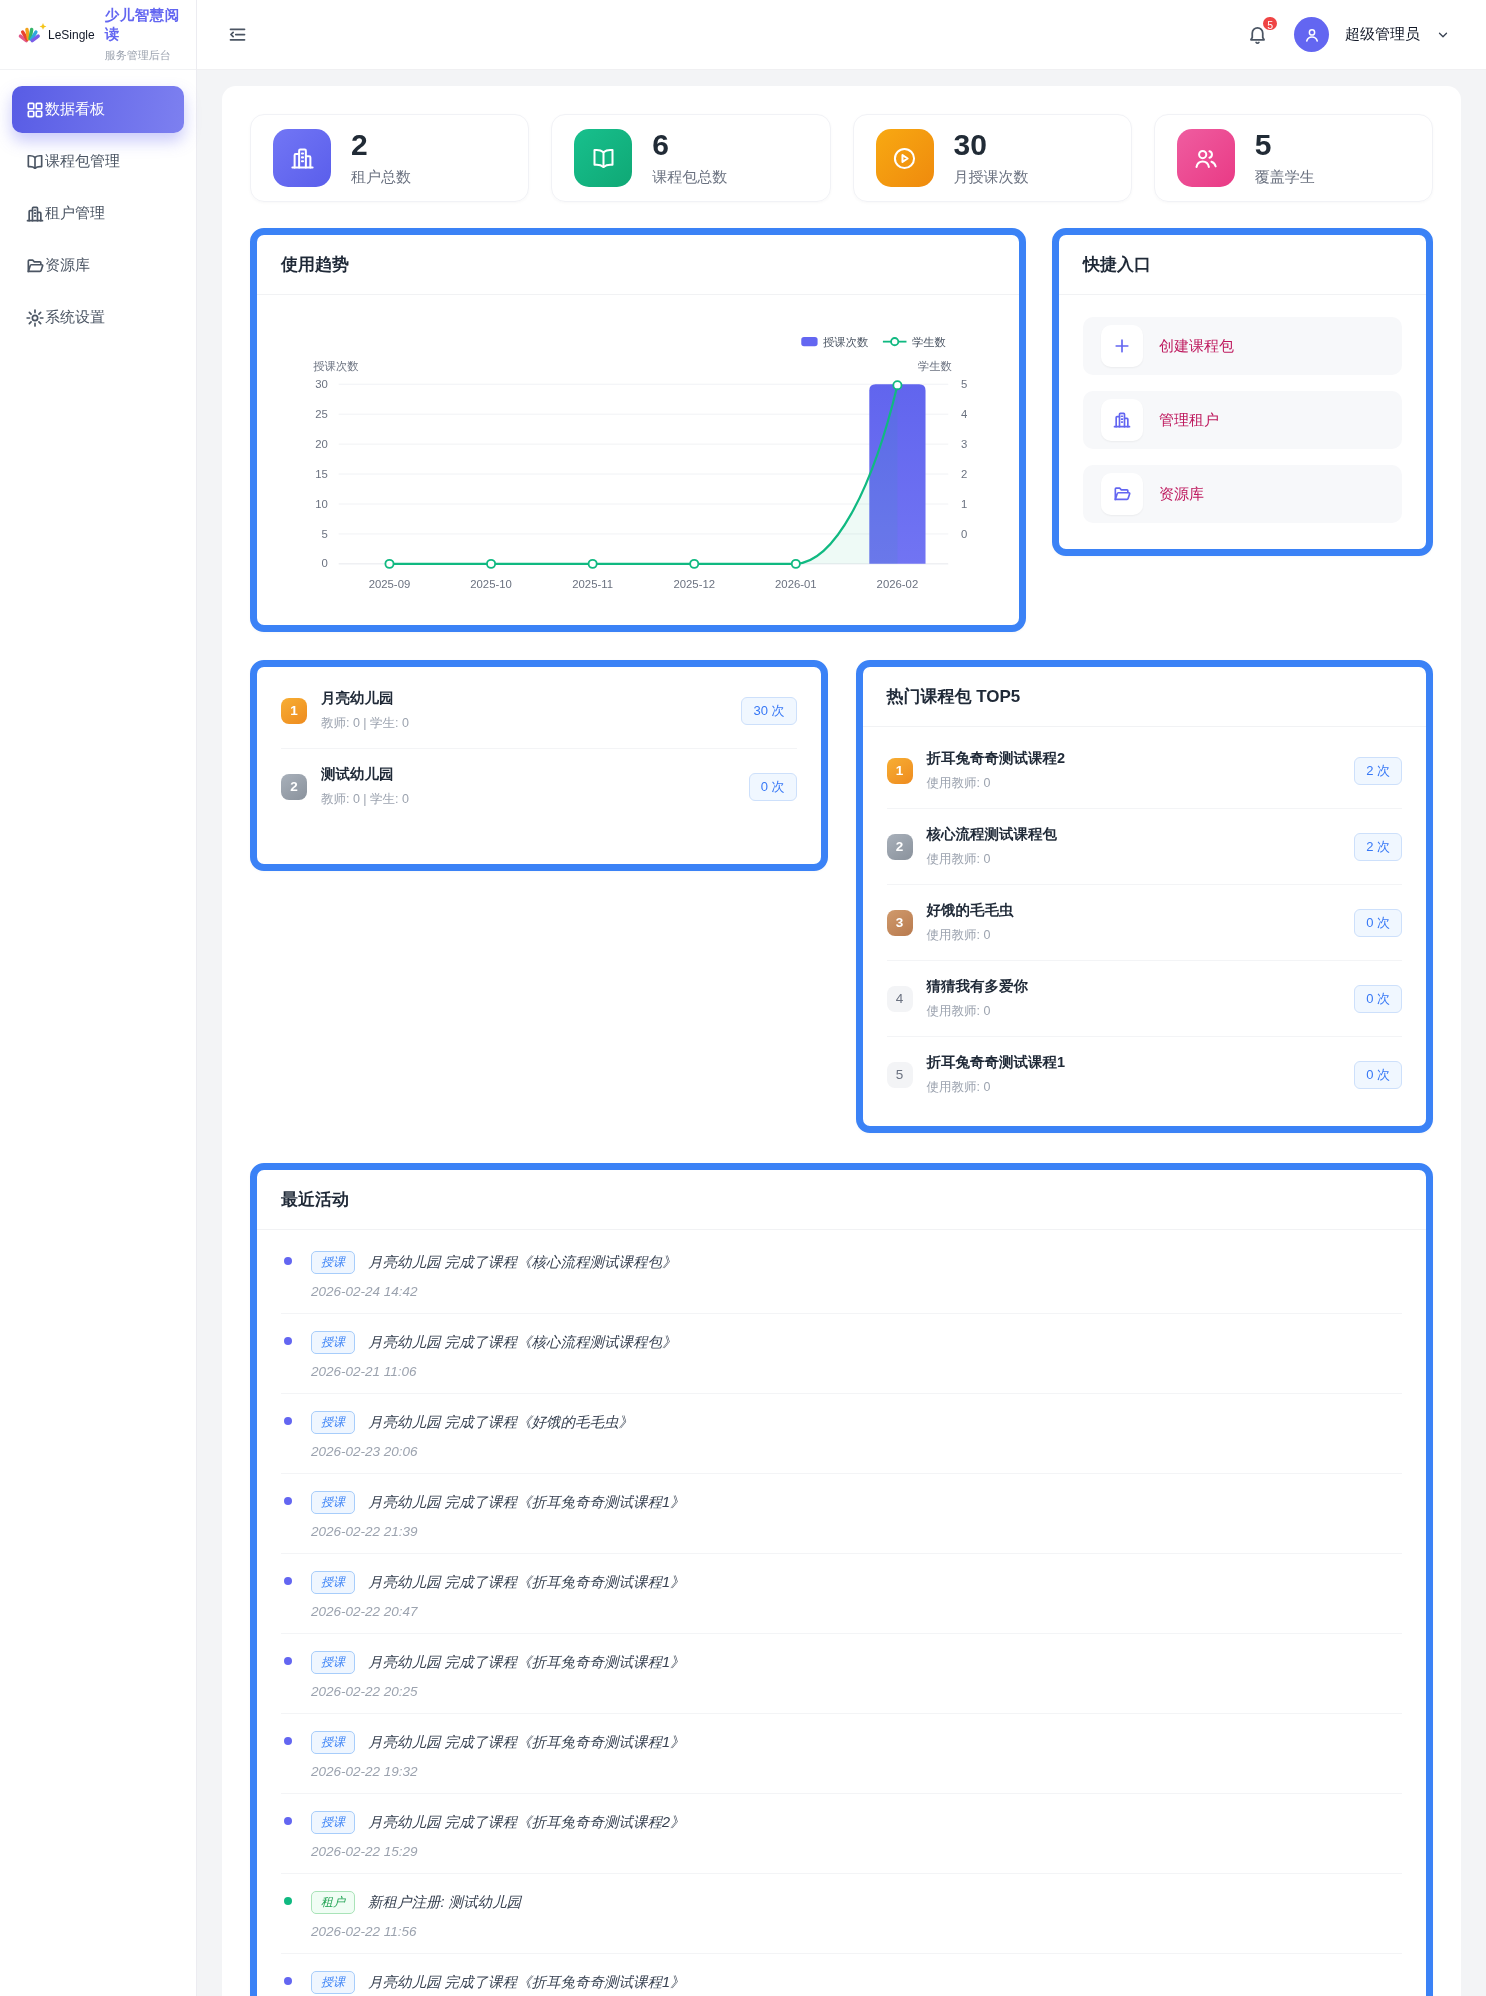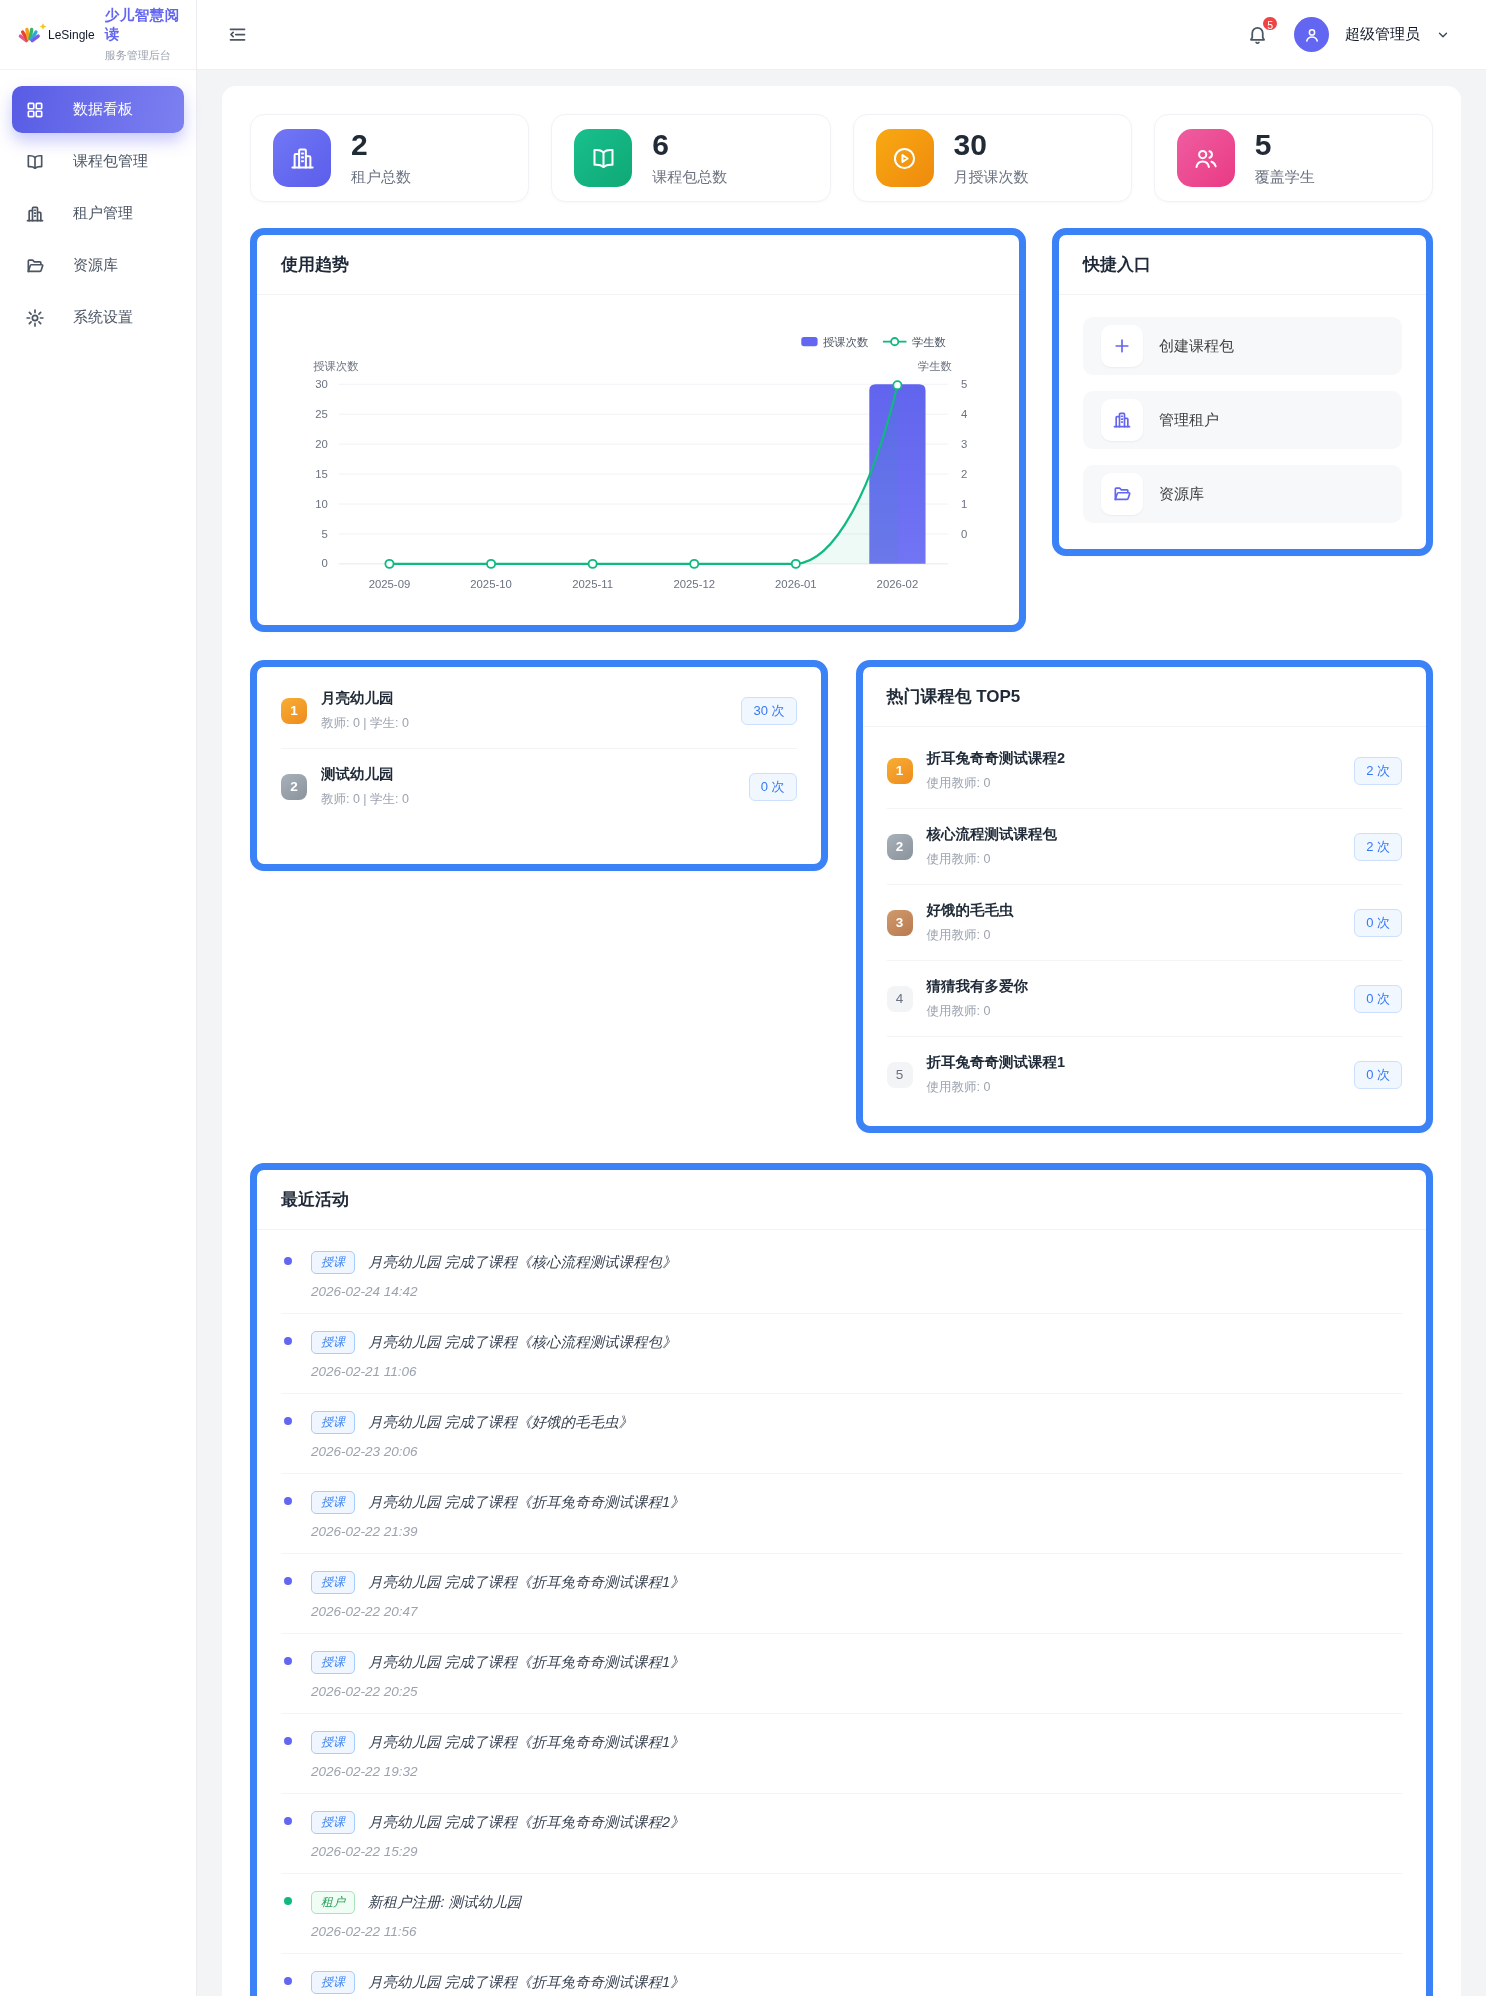--- a/index.html
+++ b/index.html
@@ -14,21 +14,21 @@
   .sidebar { position:absolute; left:0; top:0; width:197px; height:100%;
     background:#fff; border-right:1px solid #ececf1; z-index:3; }
   .logo-row { display:flex; align-items:center; gap:10px; height:70px;
     padding:8px 12px; border-bottom:1px solid #f1f2f4; }
   .logo-mark { display:flex; flex-direction:row; align-items:center; flex:none; }
   .logo-name { font-size:12px; color:#111827; margin-top:1px; }
   .logo-text-col { display:flex; flex-direction:column; }
   .logo-title { font-size:14.5px; font-weight:bold; color:#6366f1; letter-spacing:.5px; }
   .logo-sub { font-size:11px; color:#9ca3af; margin-top:4px; }
   .menu { padding:16px 12px; }
-  .menu-item { display:flex; align-items:center; gap:28px; height:47px; padding:0 13px;
+  .menu-item { display:flex; align-items:center; gap:0; height:47px; padding:0 13px;
     border-radius:10px; color:#4b5563; font-size:15px; margin-bottom:5px; cursor:pointer; }
   .menu-item svg { width:20px; height:20px; flex:none; }
   .menu-item.active { background:linear-gradient(100deg,#585ce5,#7d80f0); color:#fff;
     box-shadow:0 8px 16px rgba(99,102,241,.35); }
 
   
   .header { position:absolute; left:197px; top:0; right:0; height:70px; background:#fff;
     border-bottom:1px solid #f0f0f2; display:flex; align-items:center;
     justify-content:space-between; padding:0 36px 0 30px; z-index:2; }
   .hdr-left svg { width:21px; height:21px; color:#4b5563; display:block; cursor:pointer; }
@@ -71,21 +71,21 @@
   .row2 { display:grid; grid-template-columns:1fr 381px; gap:26px; margin-top:26px; align-items:start; }
   .chart-body { padding:14px 20px 4px; }
   svg.chart { width:100%; height:312px; display:block; }
 
   .quick-body { padding:22px 24px 26px; display:flex; flex-direction:column; gap:16px; }
   .quick-item { display:flex; align-items:center; gap:16px; background:#f7f8fa;
     border-radius:10px; height:58px; padding:0 18px; cursor:pointer; }
   .quick-icon { width:42px; height:42px; background:#fff; border-radius:10px; display:flex;
     align-items:center; justify-content:center; color:#6366f1; box-shadow:0 1px 2px rgba(0,0,0,.05); flex:none; }
   .quick-icon svg { width:20px; height:20px; }
-  .quick-label { font-size:15px; color:#404040; }
+  .quick-label { font-size:15px; color:#be185d; }
 
   
   .row3 { display:grid; grid-template-columns:1fr 1fr; gap:28px; margin-top:28px; align-items:start; }
   .toplist-body { padding:6px 24px 14px; }
   .toplist-body.tall-pad { padding-bottom:40px; }
   .top-row { display:flex; align-items:center; gap:14px; padding:16px 0; border-bottom:1px solid #f3f4f6; }
   .top-row:last-child { border-bottom:none; }
   .rank { width:26px; height:26px; border-radius:8px; display:flex; align-items:center;
     justify-content:center; font-size:13.5px; font-weight:bold; color:#fff; flex:none; }
   .rank.r1 { background:linear-gradient(145deg,#f7ae33,#ee8b1f); }

